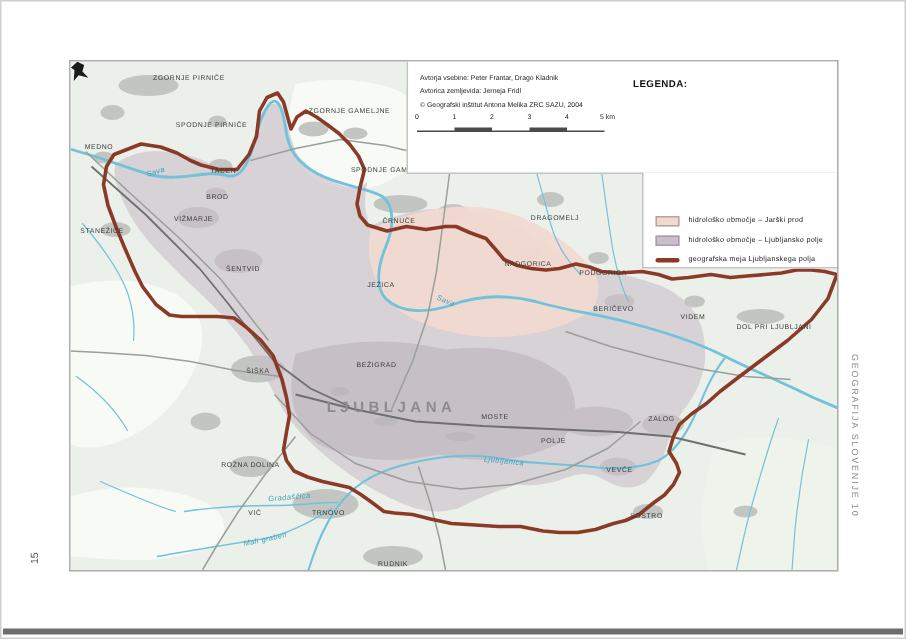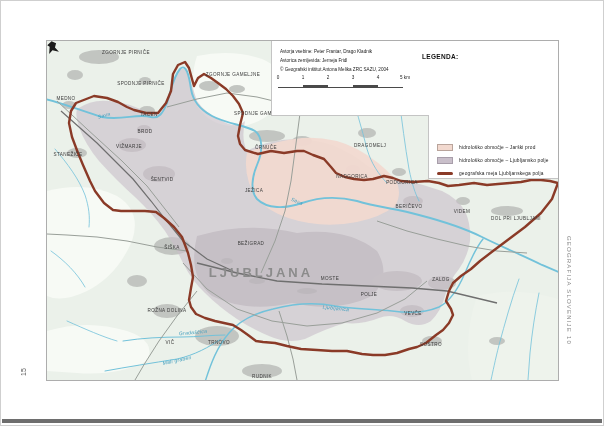--- a/index.html
+++ b/index.html
@@ -9,21 +9,21 @@
   .bottom-bar{position:absolute;left:2px;right:2px;bottom:3px;height:4px;background:#6e6e6e;}
   .side-title{position:absolute;left:572px;top:236px;transform:rotate(90deg);transform-origin:top left;
               font-size:6px;color:#8a8a8a;letter-spacing:1.2px;white-space:nowrap;}
   .page-num{position:absolute;left:20px;top:376px;transform:rotate(-90deg);transform-origin:top left;
             font-size:7px;color:#555;}
   .map-frame{position:absolute;left:46px;top:40px;width:511px;height:339px;border:1px solid #adadad;
              background:#ebf1ea;overflow:hidden;}
   .map-frame svg{position:absolute;left:0;top:0;}
   .lbl{position:absolute;transform:translate(-50%,-50%);white-space:nowrap;
        font-size:4.6px;letter-spacing:.4px;color:#3c3c3c;}
-  .lbl.b{font-size:13px;font-weight:bold;color:#8b8b8b;letter-spacing:3px;}
+  .lbl.b{font-size:10px;font-weight:bold;color:#8b8b8b;letter-spacing:3px;}
   .lbl.r{font-style:italic;color:#3f9dbd;font-size:5px;letter-spacing:.3px;}
   .infobox{position:absolute;background:#fff;border-left:1px solid #c4c4c4;border-bottom:1px solid #c4c4c4;}
   #boxA{left:224px;top:0;width:287px;height:74px;}
   #boxB{left:381px;top:74px;width:130px;height:63px;}
   .credits{position:absolute;left:8px;top:6px;font-size:4.6px;line-height:9px;color:#222;}
   .legend-title{position:absolute;left:150px;top:12px;font-size:6.5px;font-weight:bold;color:#111;letter-spacing:.3px;}
   #scalebar{position:absolute;left:6px;top:34px;width:140px;height:18px;}
   #scalebar .tick{position:absolute;top:0;font-size:4.6px;color:#222;transform:translateX(-50%);}
   #scalebar .base{position:absolute;top:12px;left:0;width:125px;height:1px;background:#4a4a4a;}
   #scalebar .seg{position:absolute;top:10px;height:3px;background:#4a4a4a;}

